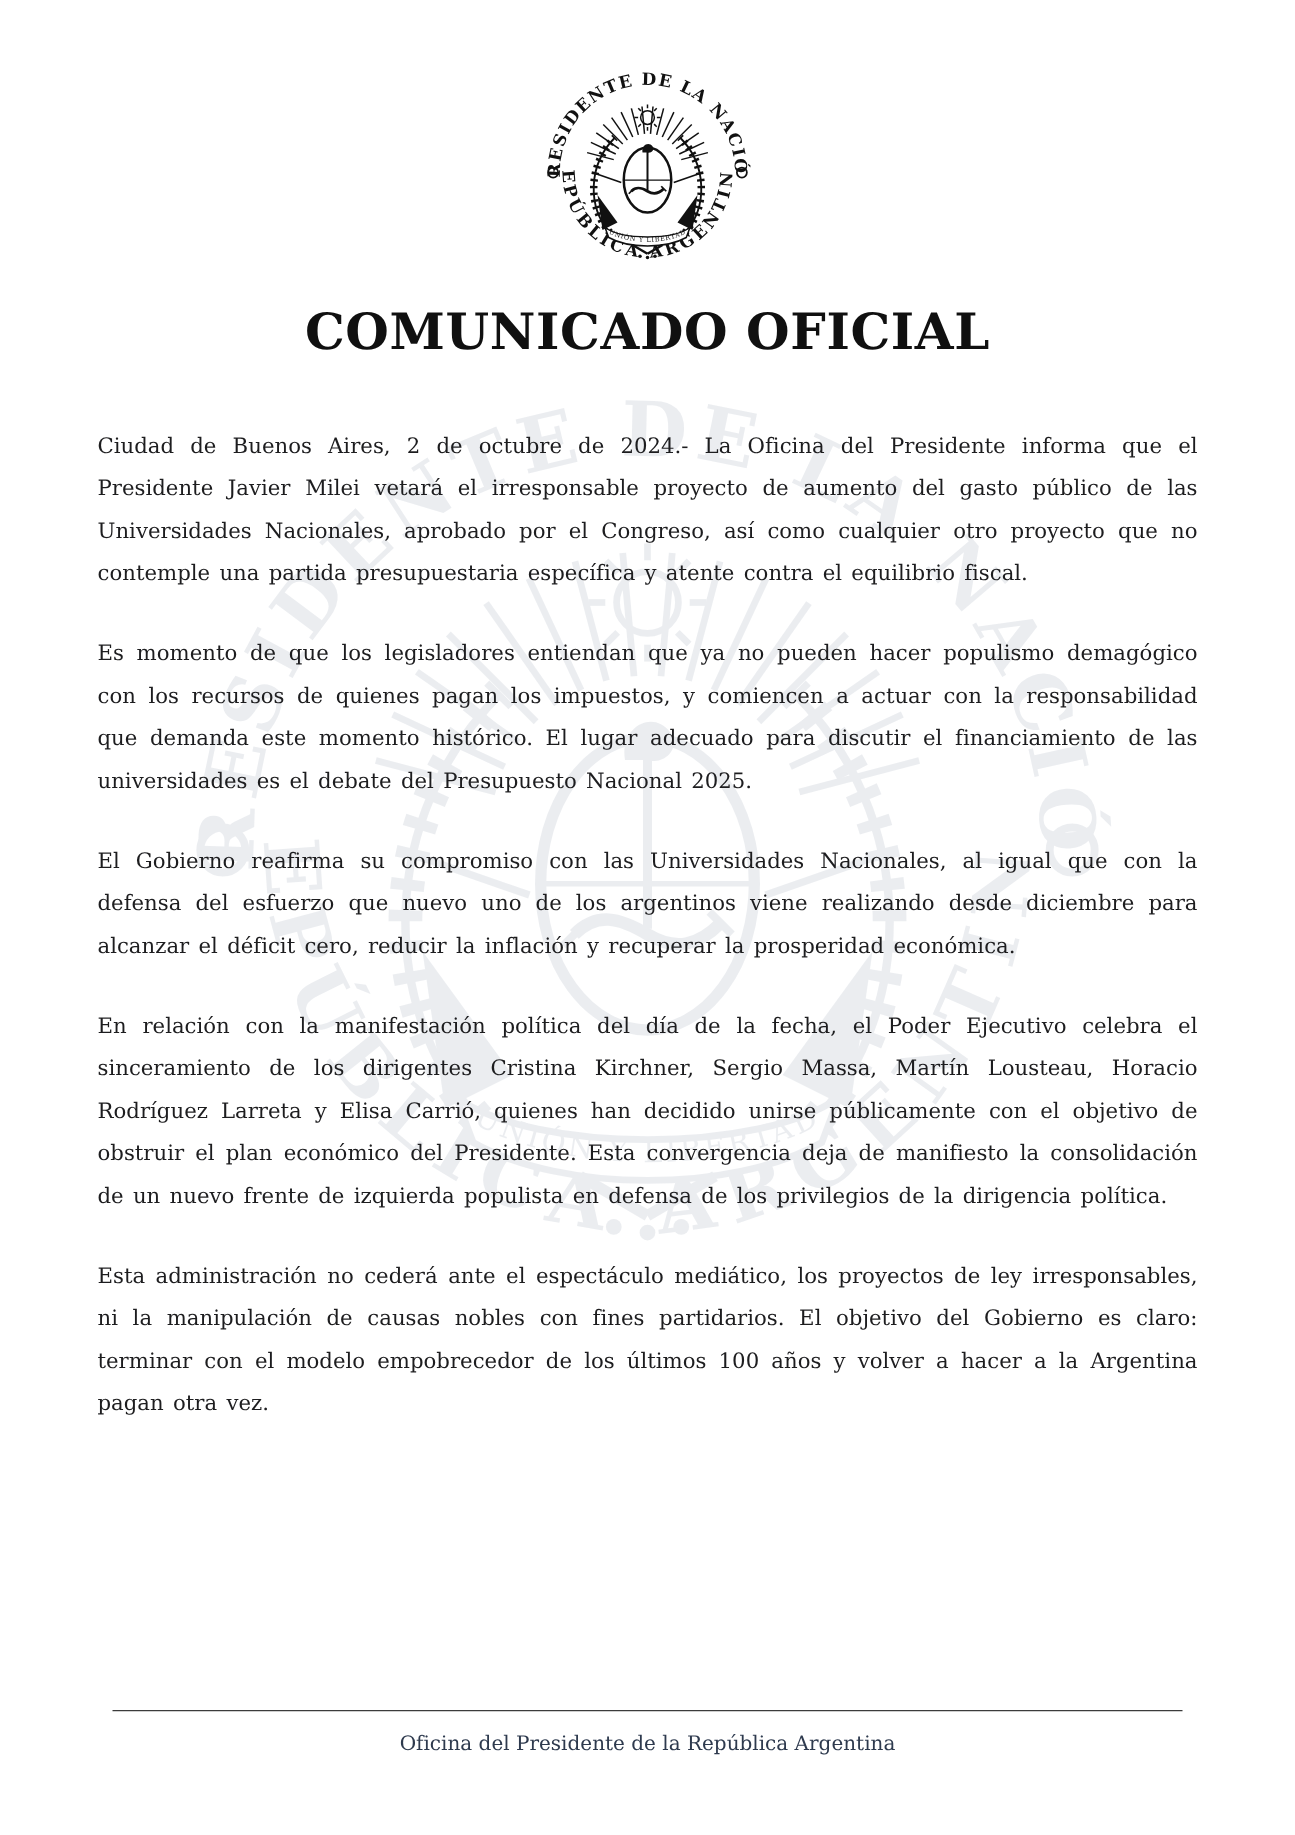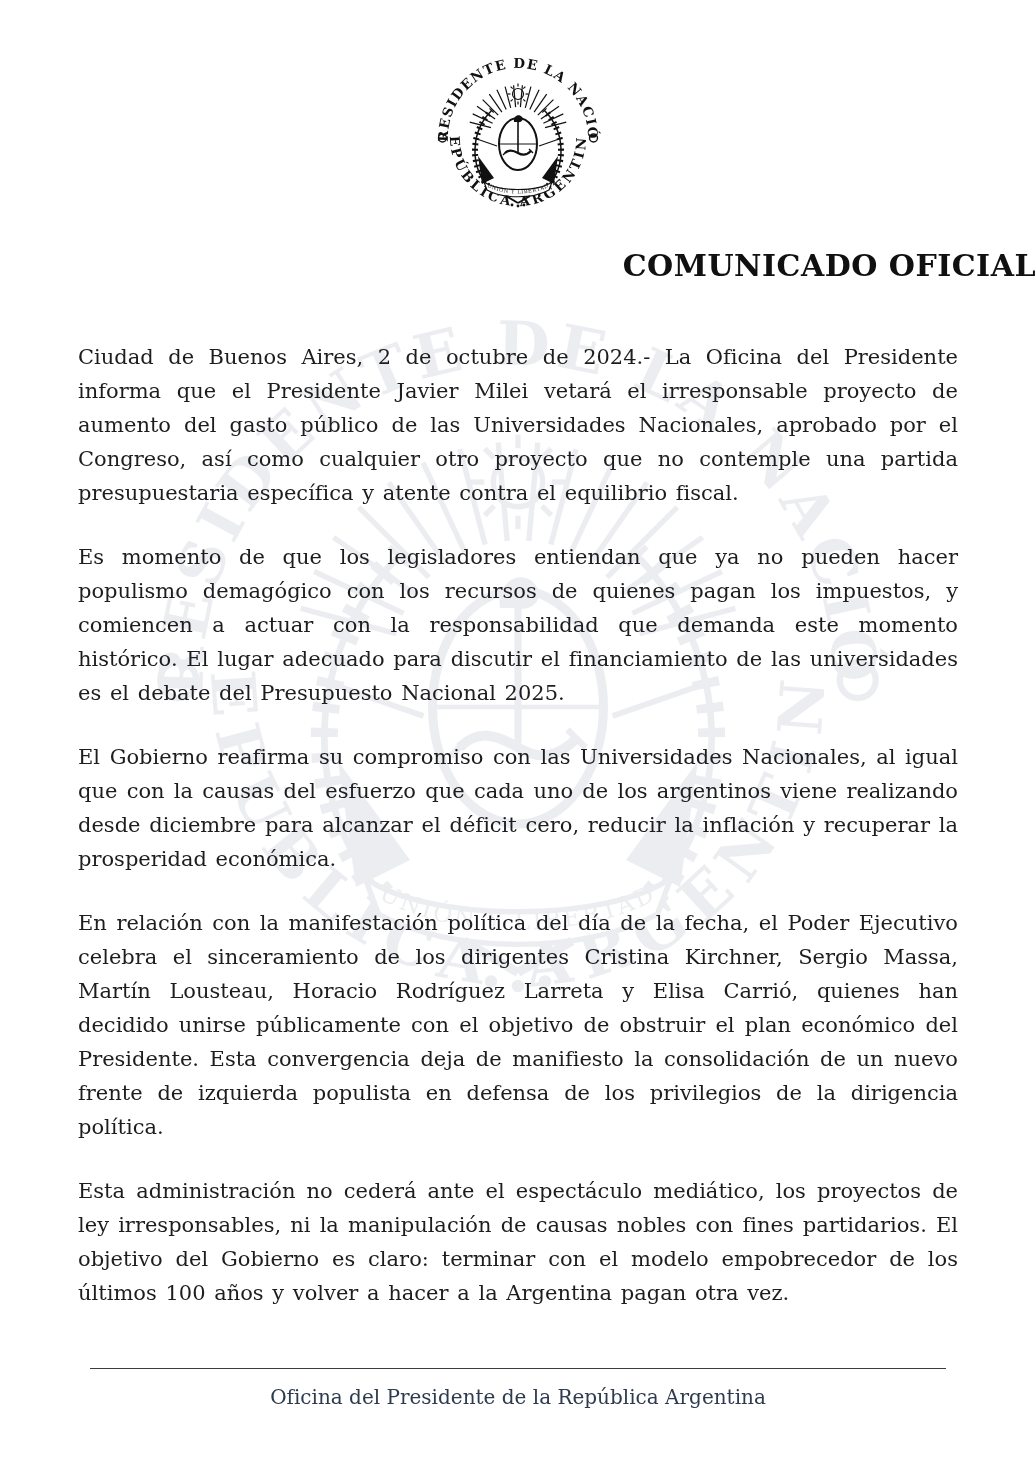--- a/index.html
+++ b/index.html
@@ -41,53 +41,53 @@
     height:238px;
     text-align:center;
   }
   .seal{
     width:200px;
     height:200px;
     color:var(--seal-ink,#111);
   }
   .doc-title{
     margin-top:10px;
-    text-align:right;
-    font-size:30px;
+    text-align:center;
+    font-size:40px;
     font-weight:bold;
     letter-spacing:0.5px;
     line-height:36px;
     color:var(--title-text,#101010);
   }
   .doc-body{
     margin:56px 78px 0 78px;
   }
   .doc-body p{
-    font-size:21px;
+    font-size:17px;
     line-height:34px;
     text-align:justify;
     word-spacing:2px;
     color:var(--body-text,#1d1d1f);
     margin-bottom:30px;
   }
   .doc-footer{
     position:absolute;
     left:0;right:0;
     top:1368px;
     z-index:1;
   }
   .footer-rule{
     border-top:1px solid var(--rule-color,#3c3c3c);
     margin:0 90px;
     height:0;
   }
   .footer-text{
     margin-top:16px;
     text-align:center;
-    font-size:20px;
+    font-size:16px;
     color:var(--footer-text,#2e3a4e);
   }
   
   .ring-text{font-family:"DejaVu Serif","Liberation Serif",serif;font-weight:bold;fill:currentColor;}
   .banner-text{font-family:"DejaVu Serif","Liberation Serif",serif;fill:currentColor;}
 </style>
 </head>
 <body>
 
 <svg width="0" height="0" style="position:absolute" aria-hidden="true">
@@ -195,21 +195,21 @@
       <svg class="seal" viewBox="0 0 200 200">
         <use href="#seal-art"></use>
       </svg>
     </div>
 
     <h1 class="doc-title">COMUNICADO OFICIAL</h1>
 
     <div class="doc-body">
       <p>Ciudad de Buenos Aires, 2 de octubre de 2024.- La Oficina del Presidente informa que el Presidente Javier Milei vetará el irresponsable proyecto de aumento del gasto público de las Universidades Nacionales, aprobado por el Congreso, así como cualquier otro proyecto que no contemple una partida presupuestaria específica y atente contra el equilibrio fiscal.</p>
       <p>Es momento de que los legisladores entiendan que ya no pueden hacer populismo demagógico con los recursos de quienes pagan los impuestos, y comiencen a actuar con la responsabilidad que demanda este momento histórico. El lugar adecuado para discutir el financiamiento de las universidades es el debate del Presupuesto Nacional 2025.</p>
-      <p>El Gobierno reafirma su compromiso con las Universidades Nacionales, al igual que con la causas del esfuerzo que cada uno de los argentinos viene realizando desde diciembre para alcanzar el déficit cero, reducir la inflación y recuperar la prosperidad económica.</p>
+      <p>El Gobierno reafirma su compromiso con las Universidades Nacionales, al igual que con la defensa del esfuerzo que nuevo uno de los argentinos viene realizando desde diciembre para alcanzar el déficit cero, reducir la inflación y recuperar la prosperidad económica.</p>
       <p>En relación con la manifestación política del día de la fecha, el Poder Ejecutivo celebra el sinceramiento de los dirigentes Cristina Kirchner, Sergio Massa, Martín Lousteau, Horacio Rodríguez Larreta y Elisa Carrió, quienes han decidido unirse públicamente con el objetivo de obstruir el plan económico del Presidente. Esta convergencia deja de manifiesto la consolidación de un nuevo frente de izquierda populista en defensa de los privilegios de la dirigencia política.</p>
       <p>Esta administración no cederá ante el espectáculo mediático, los proyectos de ley irresponsables, ni la manipulación de causas nobles con fines partidarios. El objetivo del Gobierno es claro: terminar con el modelo empobrecedor de los últimos 100 años y volver a hacer a la Argentina pagan otra vez.</p>
     </div>
   </div>
 
   <div class="doc-footer">
     <div class="footer-rule"></div>
     <div class="footer-text">Oficina del Presidente de la República Argentina</div>
   </div>
 

